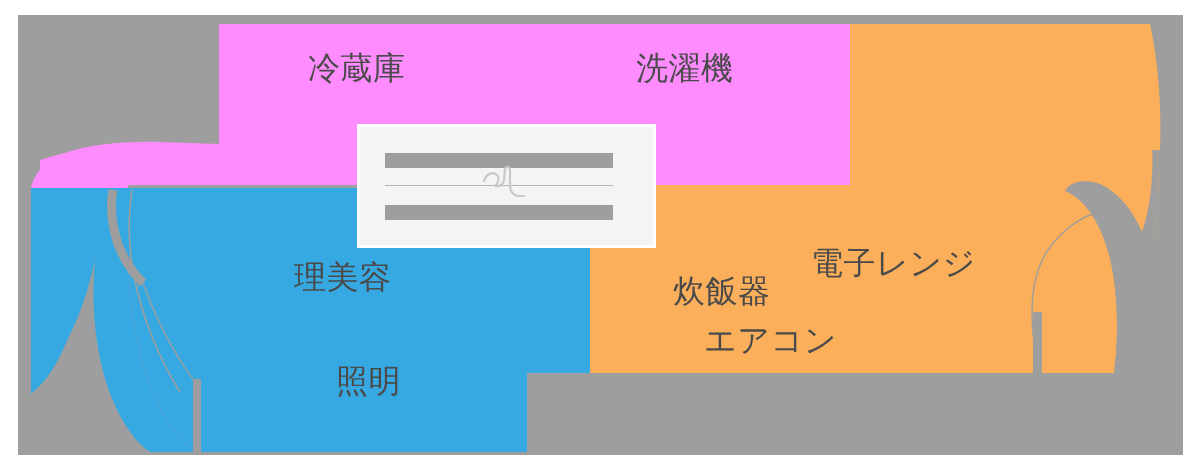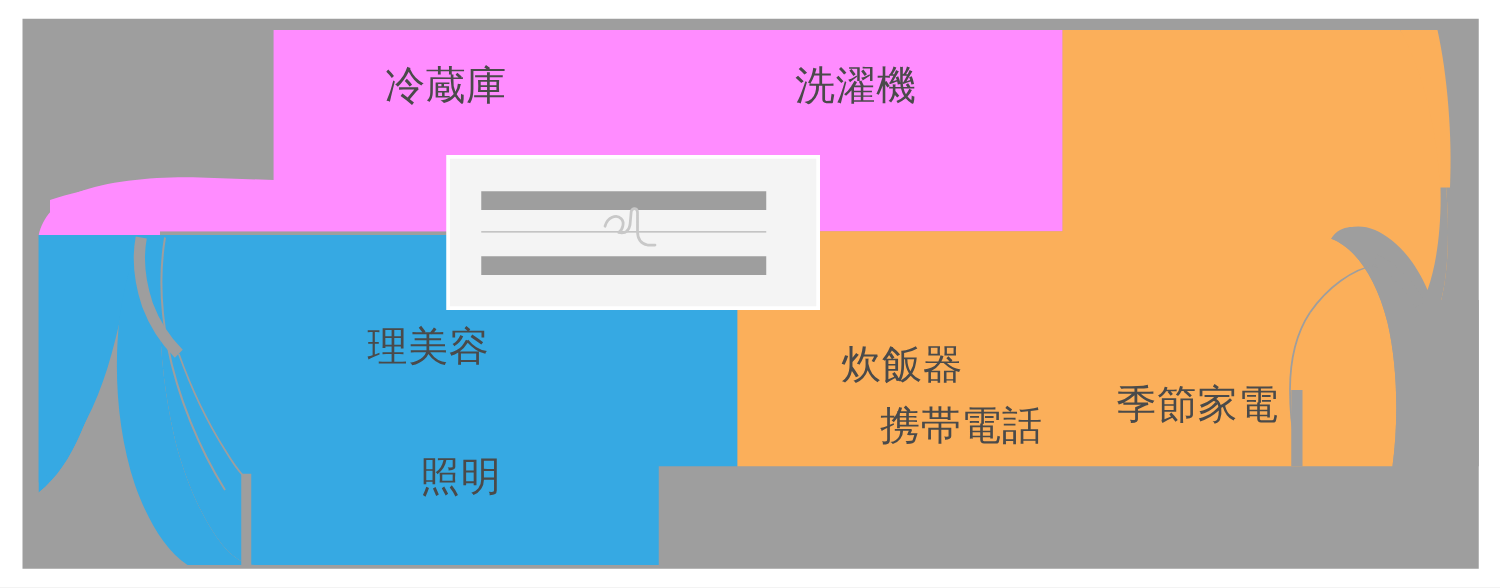--- a/index.html
+++ b/index.html
@@ -219,24 +219,24 @@
     <path fill="#fbaf5a" d="M 1120,24 L 1150,24 C 1158,60 1162,110 1160,150 L 1152,150 C 1150,104 1138,56 1120,24 Z"></path>
   </svg>
 
   <div class="region-label" style="left:308px; top:55px;">冷蔵庫</div>
 
   <div class="region-label" style="left:636px; top:55px;text-align:center;">洗濯機</div>
 
 
   <div class="region-label" style="left:673px; top:250px;margin-top:28px;">炊飯器</div>
 
-
-  <div class="region-label" style="left:704px; top:327px;">携帯電話</div>
-
-  <div class="region-label" style="left:893px; top:310px;">季節家電</div>
+  <div class="region-label" style="left:811px; top:250px;">電子レンジ</div>
+
+  <div class="region-label" style="left:704px; top:327px;">エアコン</div>
+
 
   <div class="region-label" style="left:294px; top:264px;">理美容</div>
 
   <div class="region-label" style="left:336px; top:368px;">照明</div>
 
   <div id="overlay-card">
     <div class="card-bar" id="card-bar-top"></div>
     <div id="card-rule"></div>
     <svg id="card-scribble" viewBox="0 0 48 40" xmlns="http://www.w3.org/2000/svg">
       <path fill="none" stroke="#c8c8c8" stroke-width="2.2" stroke-linecap="round" stroke-linejoin="round" d="M 4,18

